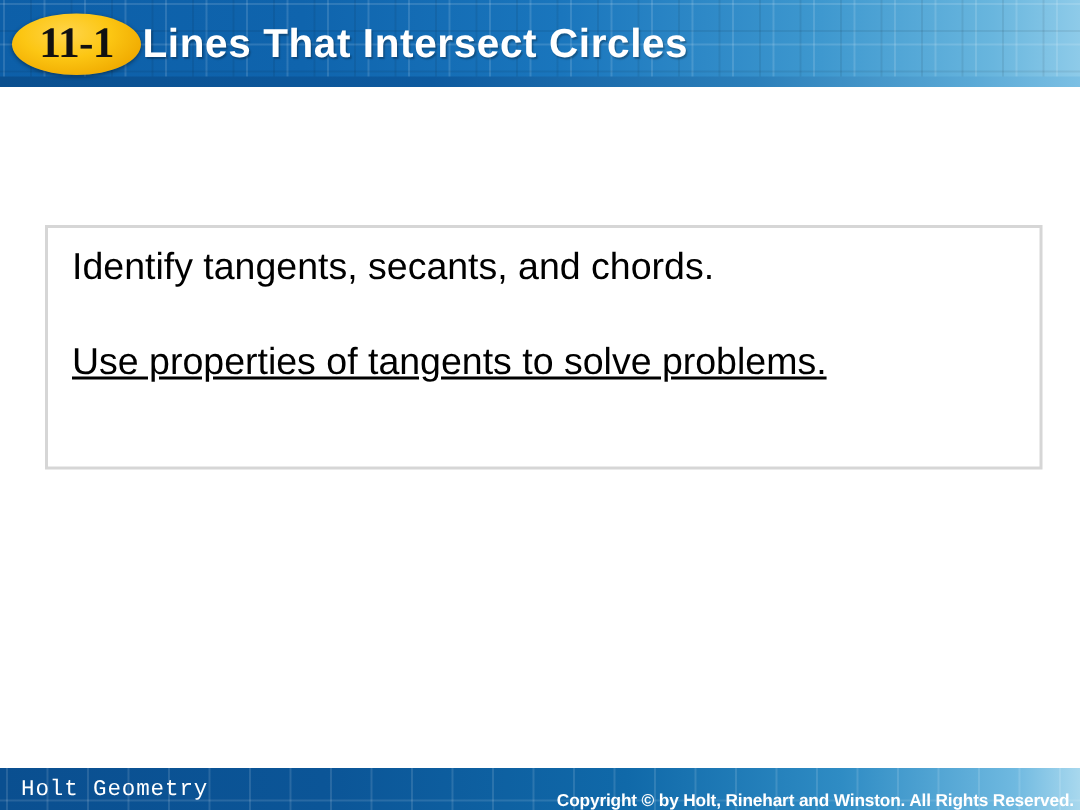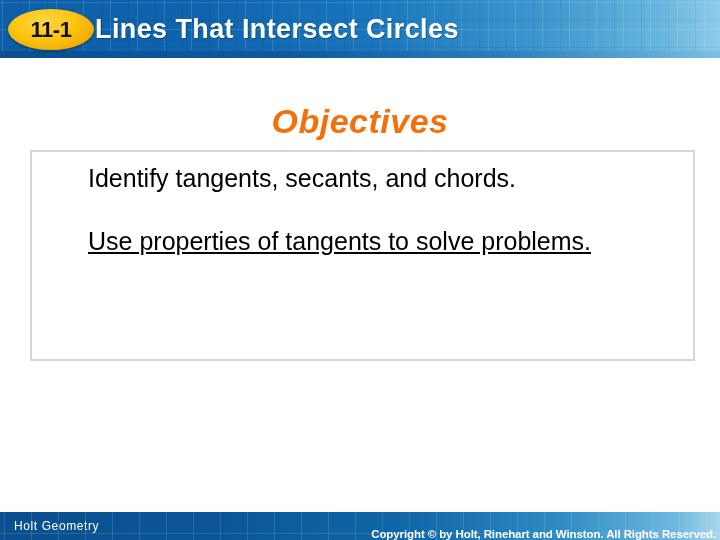--- a/index.html
+++ b/index.html
@@ -82,23 +82,23 @@
     height: 41px;
     border-radius: 50%;
     background: radial-gradient(ellipse at 42% 32%, #ffd54a 0%, #fcc613 42%, #f0aa00 78%, #d99000 100%);
     box-shadow: 0 1px 3px rgba(0,0,0,0.45);
     display: flex;
     align-items: center;
     justify-content: center;
     z-index: 3;
   }
   .lesson-badge-text {
-    font-family: Liberation Sans, sans-serif;
-    font-weight: bold;
-    font-size: 22px;
+    font-family: Liberation Serif, serif;
+    font-weight: bold;
+    font-size: 29px;
     color: #111111;
     letter-spacing: -0.5px;
     line-height: 1;
     white-space: nowrap;
   }
 
   
   .header-title {
     position: absolute;
     left: 95px;
@@ -130,25 +130,24 @@
     color: #F4700A;
     letter-spacing: 0.5px;
   }
 
   
   .content-box {
     position: absolute;
     left: 30px;
     top: 150px;
     width: 665px;
-    height: 211px;
+    height: 163px;
     box-sizing: border-box;
     border: 2px solid #d6d6d6;
     background: #ffffff;
-    padding-left: 40px;
   }
   .objective-list {
     margin: 0;
     padding: 0;
     list-style: none;
   }
   .objective-item {
     font-family: "Liberation Sans", sans-serif;
     font-size: 25px;
     color: #000000;
@@ -186,22 +185,22 @@
     background-position: 4px -6px;
     pointer-events: none;
   }
   .footer-book-title {
     position: absolute;
     left: 14px;
     top: 0;
     height: 28px;
     display: flex;
     align-items: center;
-    font-family: Liberation Sans, sans-serif;
-    font-size: 12px;
+    font-family: Liberation Mono, monospace;
+    font-size: 15px;
     color: #ffffff;
     letter-spacing: 0.6px;
     z-index: 2;
     white-space: nowrap;
   }
   .footer-copyright {
     position: absolute;
     right: 4px;
     top: 0;
     height: 44px;
@@ -226,21 +225,20 @@
     <div class="header-grid-inner"></div>
     <div class="header-bottom-edge"></div>
   </div>
 
   <div class="lesson-badge">
     <span class="lesson-badge-text">11-1</span>
   </div>
 
   <div class="header-title">Lines That Intersect Circles</div>
 
-  <div class="objectives-title">Objectives</div>
 
   <div class="content-box">
     <ul class="objective-list">
       <li class="objective-item first">Identify tangents, secants, and chords.</li>
       <li class="objective-item second">Use properties of tangents to solve problems.</li>
     </ul>
   </div>
 
   <div class="footer-banner">
     <div class="footer-grid"></div>

